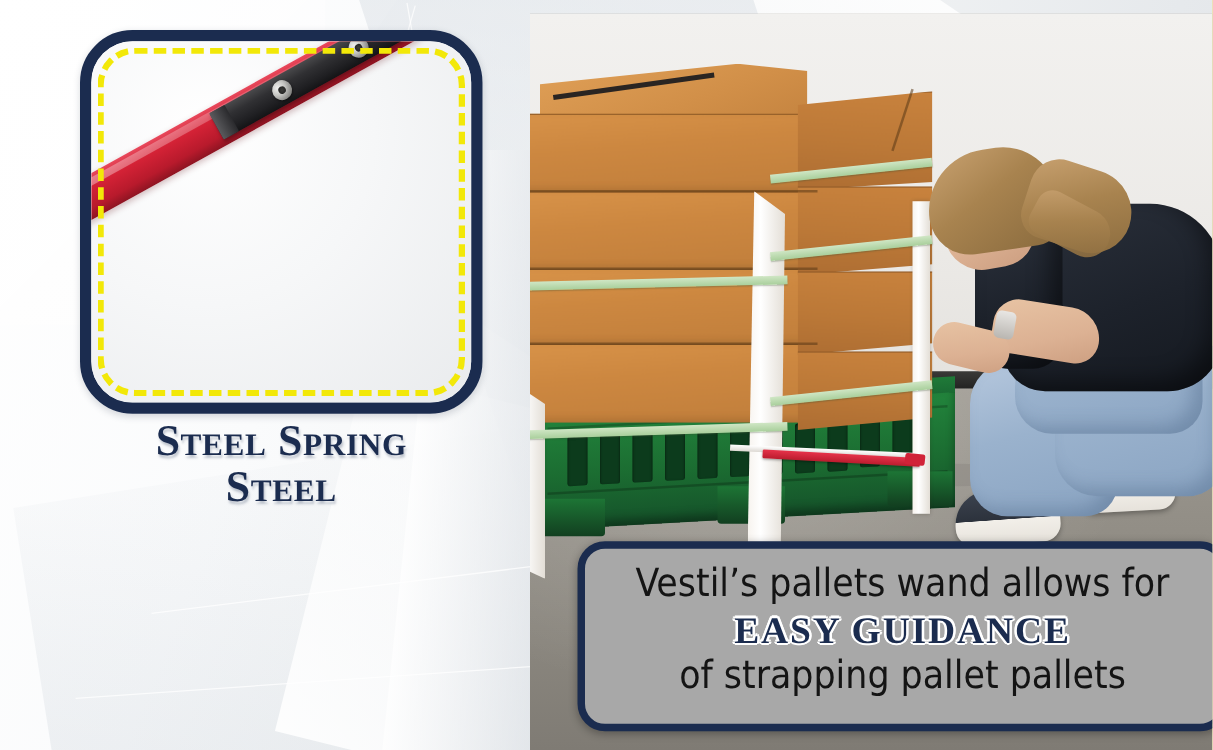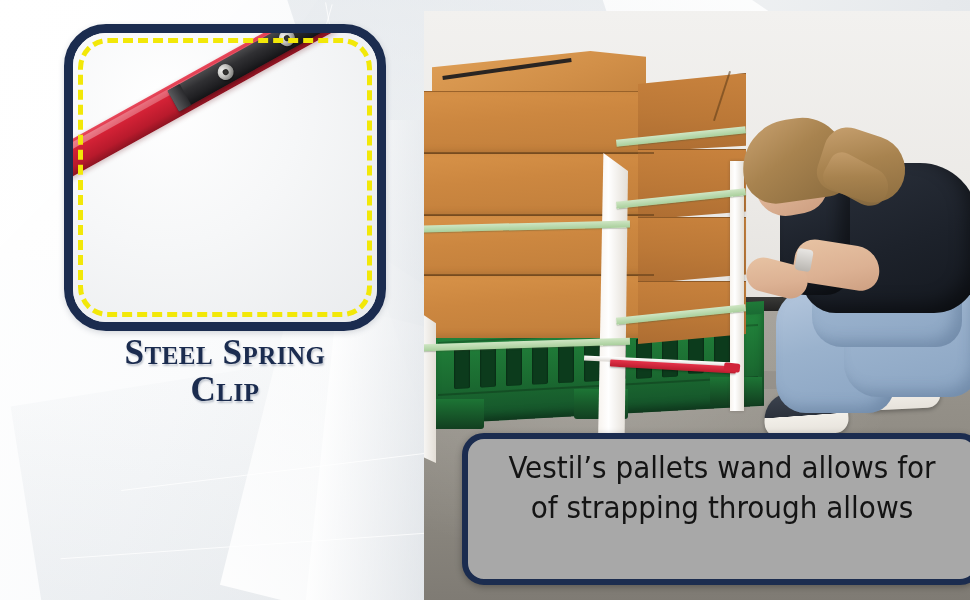--- a/index.html
+++ b/index.html
@@ -475,21 +475,22 @@
             <div class="rivet-core" style="left:5px;top:5px;width:6px;height:6px;"></div>
           </div>
         </div>
       </div>
     </div>
     <div id="inset-dash"></div>
   </div>
 
   <div id="inset-title">
     <div>Steel Spring</div>
-    <div>Clip</div>
+    <div>Steel</div>
   </div>
 
   <div id="caption-box">
     <div class="cap-line">Vestil’s pallets wand allows for</div>
-    <div class="cap-line">of strapping through allows</div>
+    <div id="cap-emph">EASY  GUIDANCE</div>
+    <div class="cap-line">of strapping pallet pallets</div>
   </div>
 
 </div>
 
 </body></html>

